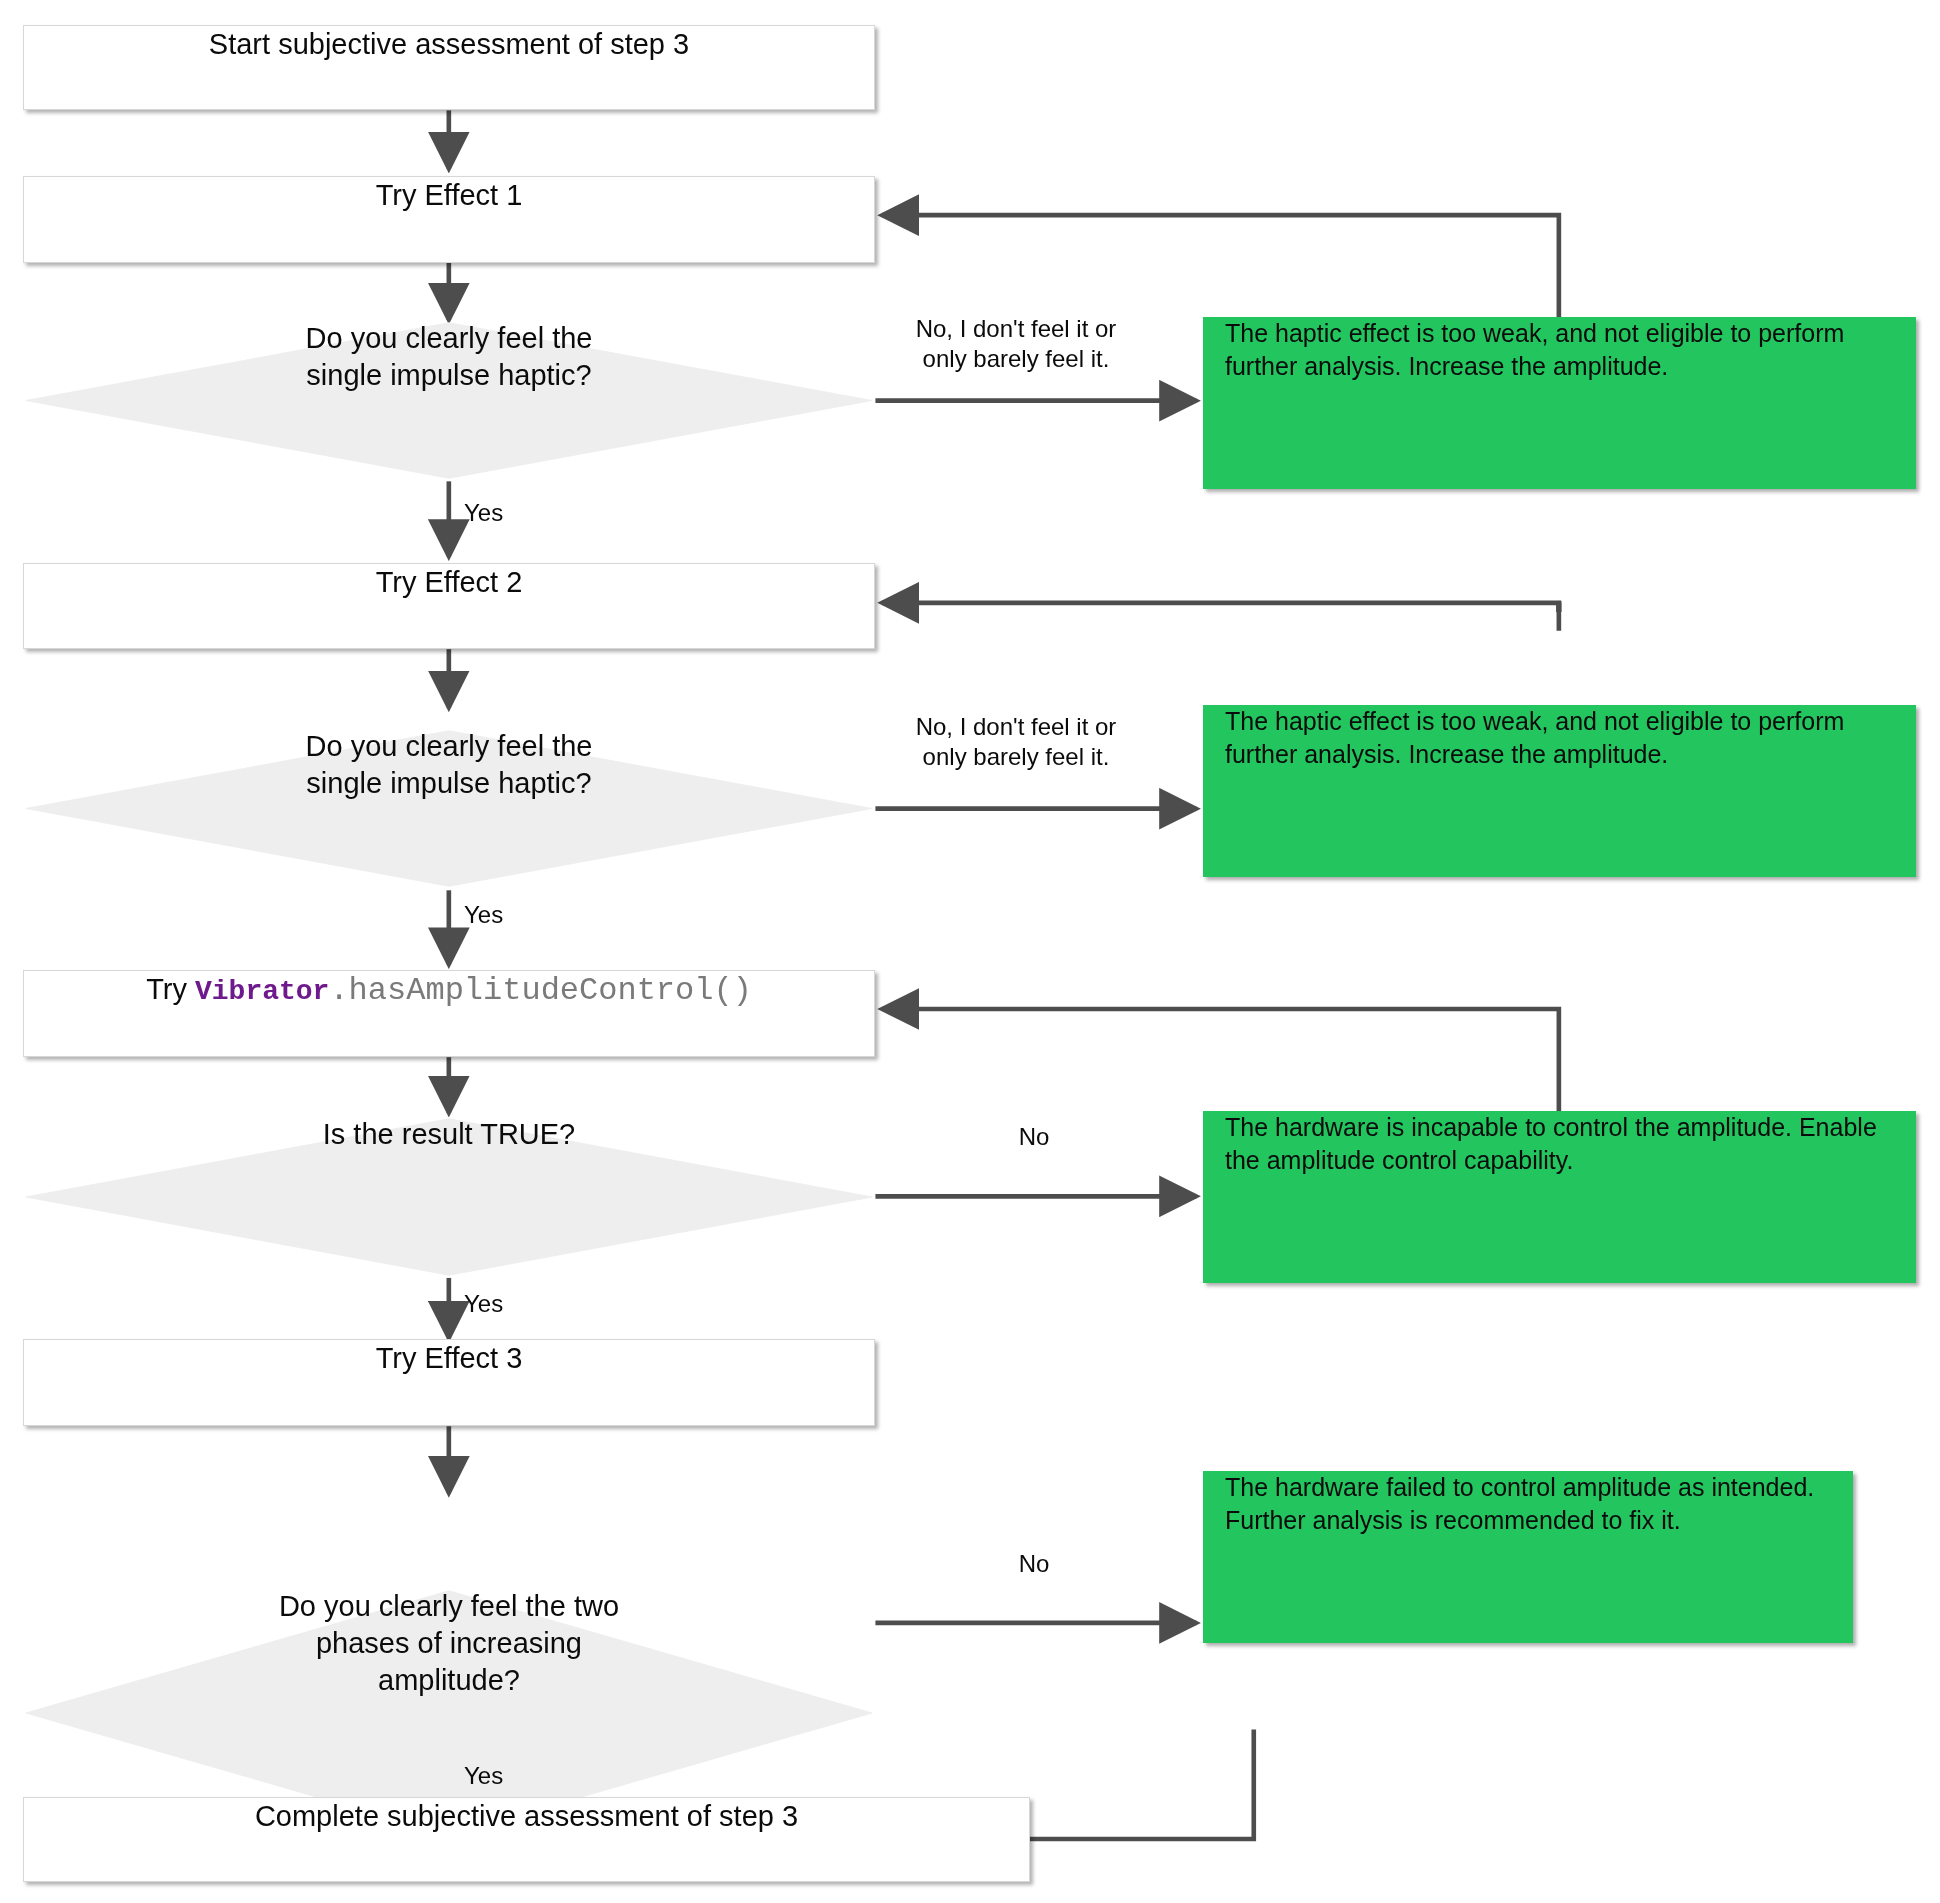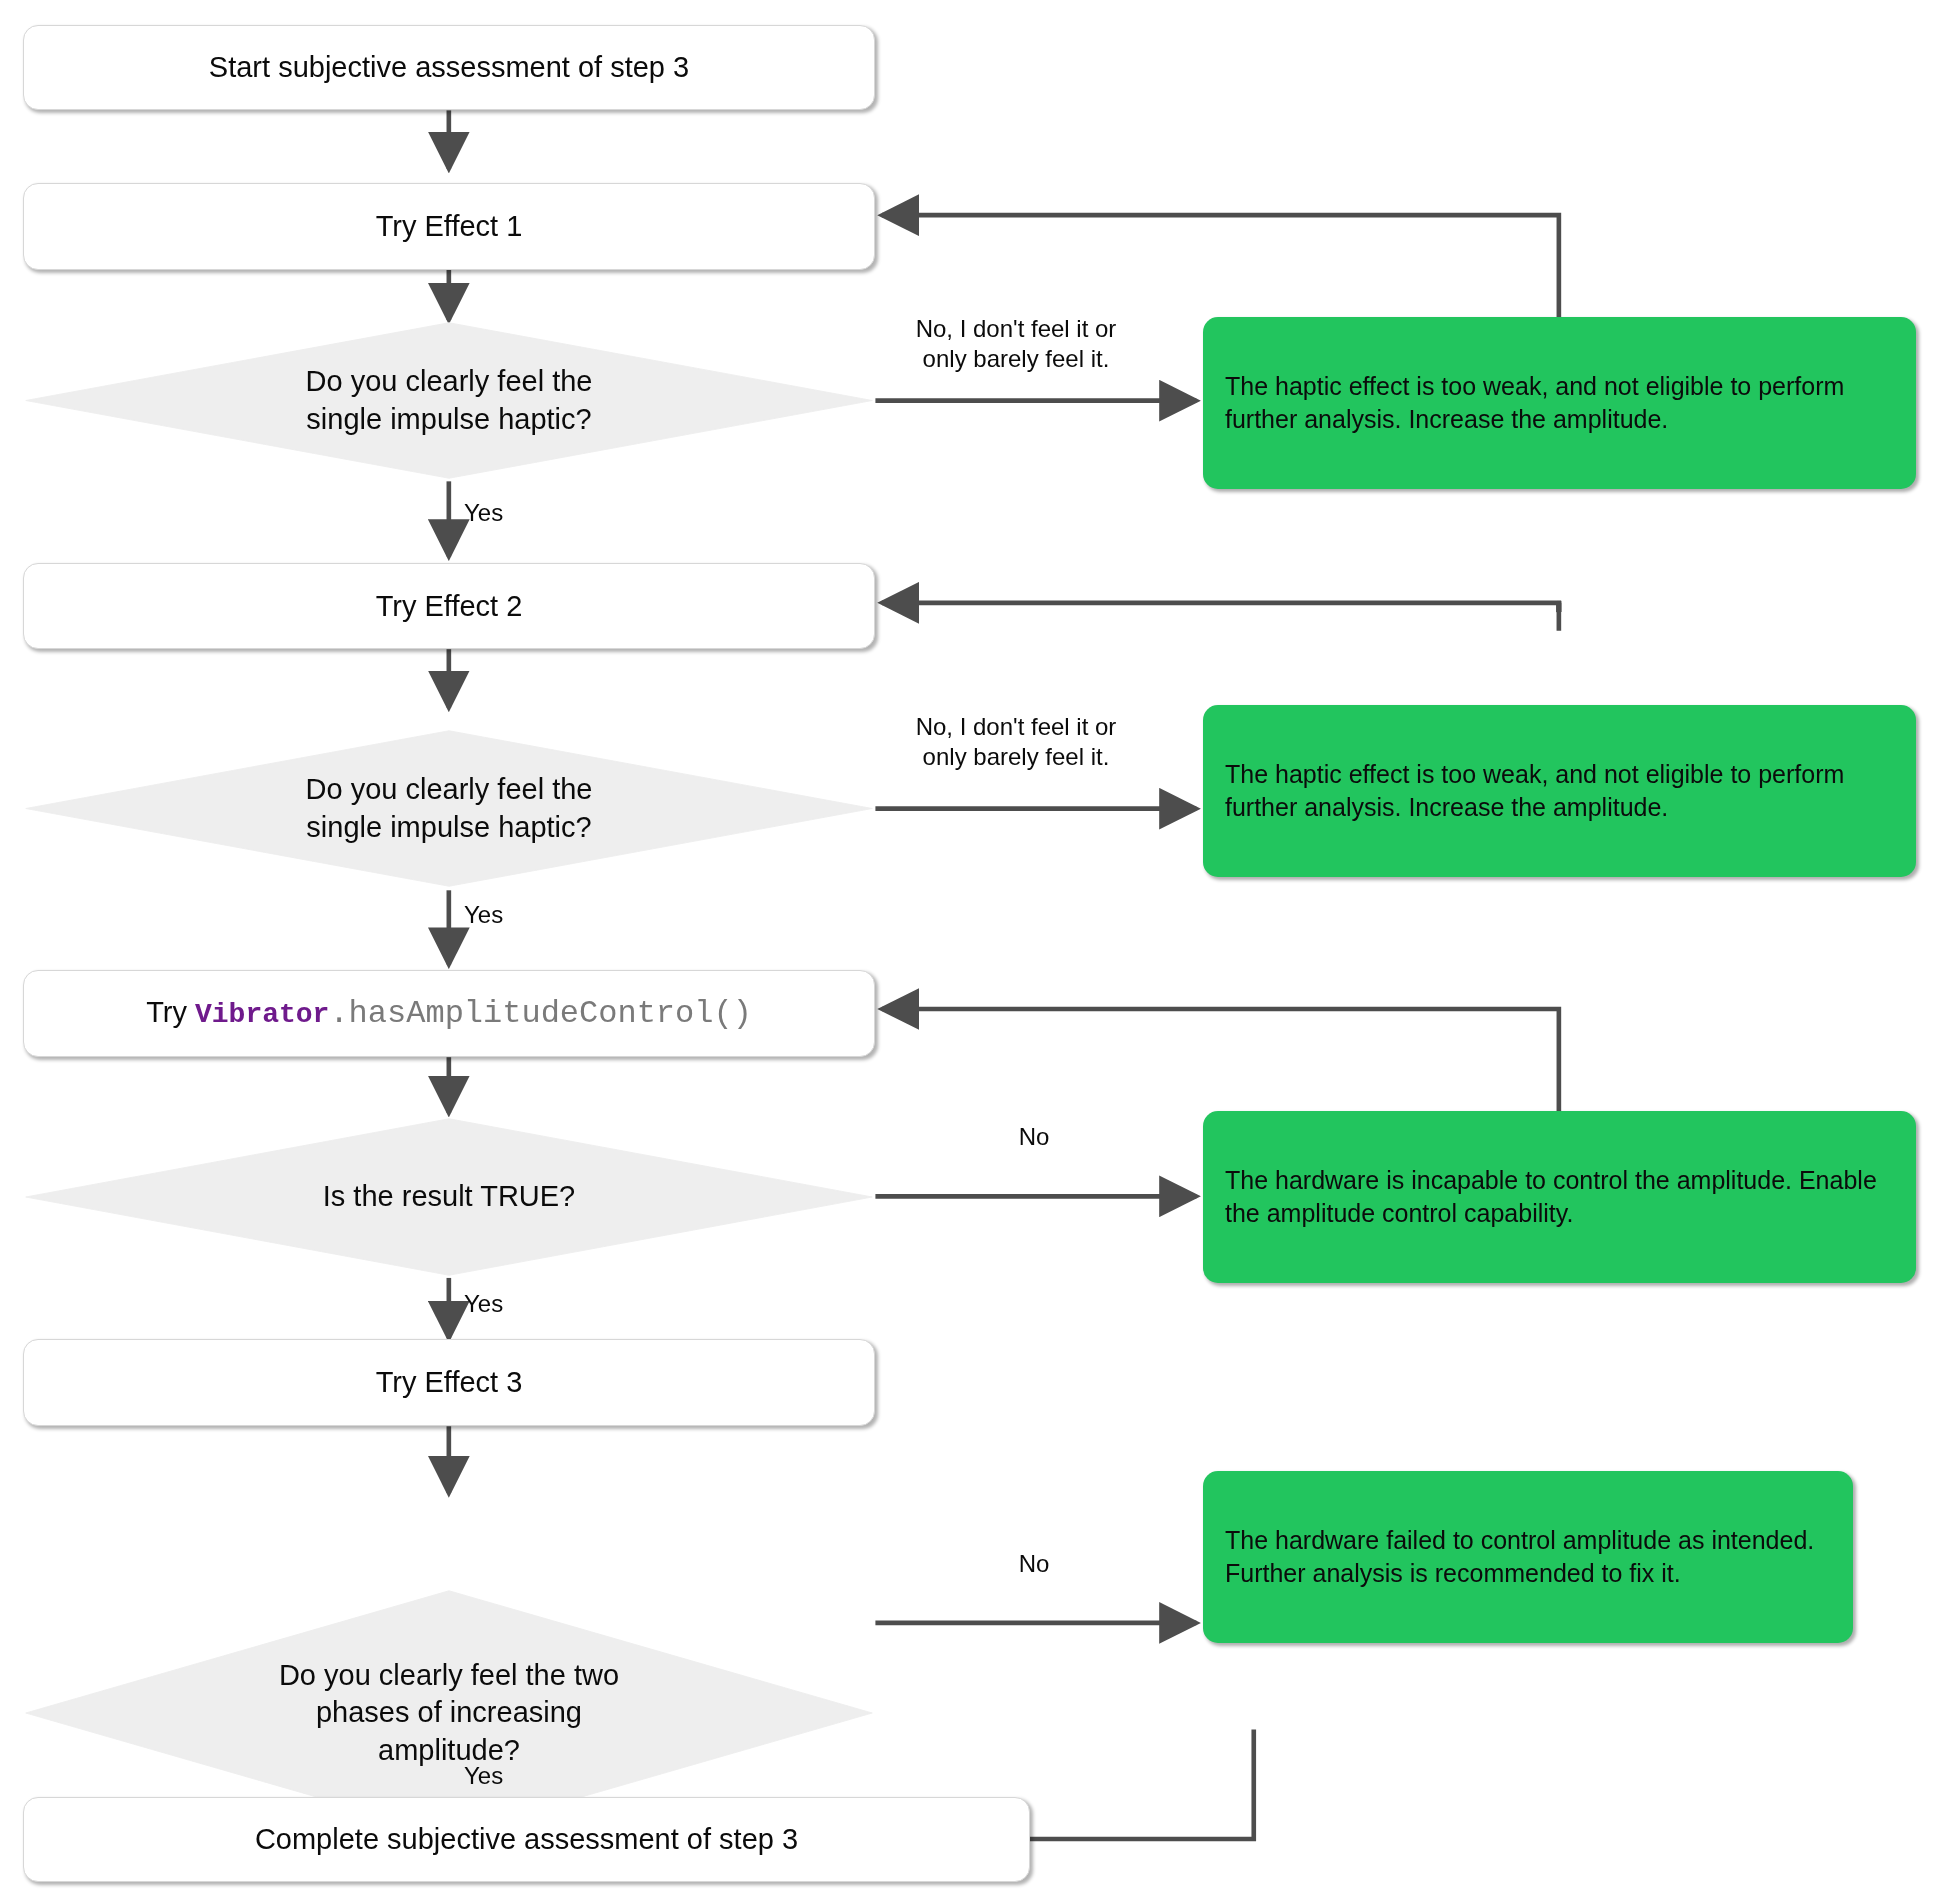--- a/index.html
+++ b/index.html
@@ -23,24 +23,22 @@
     left: 0;
     top: 0;
     width: 1940px;
     height: 1903px;
     pointer-events: none;
   }
   .node {
     position: absolute;
     box-sizing: border-box;
     display: flex;
-    align-items: center;
     justify-content: center;
     text-align: center;
-    border-radius: 15px;
   }
   
   .box {
     background: #ffffff;
     border: 0.9px solid #d7d7d7;
     box-shadow: 2.8px 2.8px 3.7px rgba(0,0,0,0.30);
     font-size: 29px;
     color: #0b0b0b;
     line-height: 1.25;
   }
@@ -155,21 +153,21 @@
       <path d="M1681,1198 L1681,1088 L951,1088"></path>
 
       <path d="M1352,1865 L1352,1983 L951,1983"></path>
     </g>
   </svg>
 
   <div class="node box" style="left:23px; top:25px; width:852px; height:85px;">
     <span>Start subjective assessment of step 3</span>
   </div>
 
-  <div class="node box" style="left:23px; top:183px; width:852px; height:87px;">
+  <div class="node box" style="left:23px; top:176px; width:852px; height:87px;">
     <span>Try Effect 1</span>
   </div>
 
   <div class="node diamond" style="left:23px; top:320px; width:852px; height:161px;">
     <svg class="dshape" viewBox="0 0 918 174" preserveAspectRatio="none">
       <polygon points="459,3 915,87 459,171 3,87" fill="#eeeeee" stroke="#eeeeee" stroke-width="1"></polygon>
     </svg>
     <span class="dlabel" style="white-space:pre-line;">Do you clearly feel the
 single impulse haptic?</span>
   </div>

